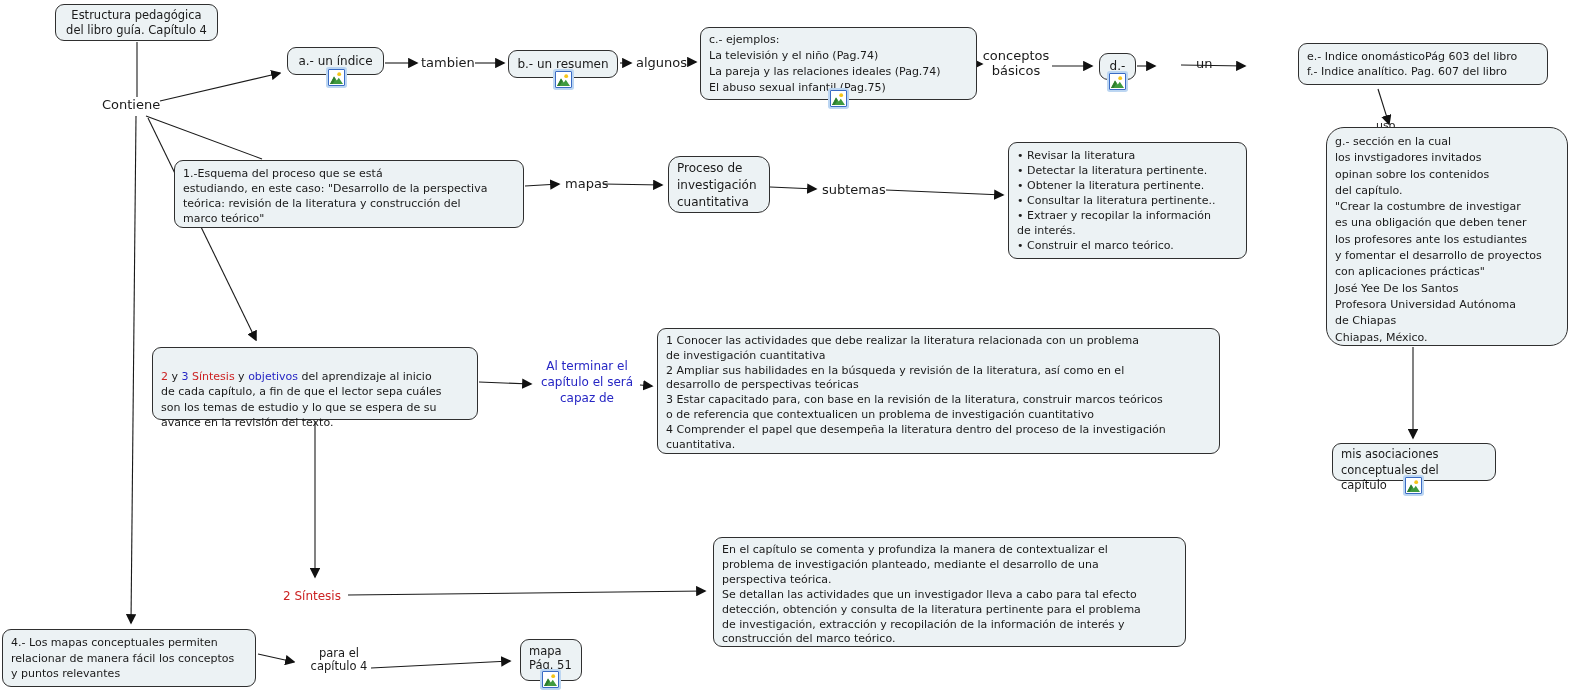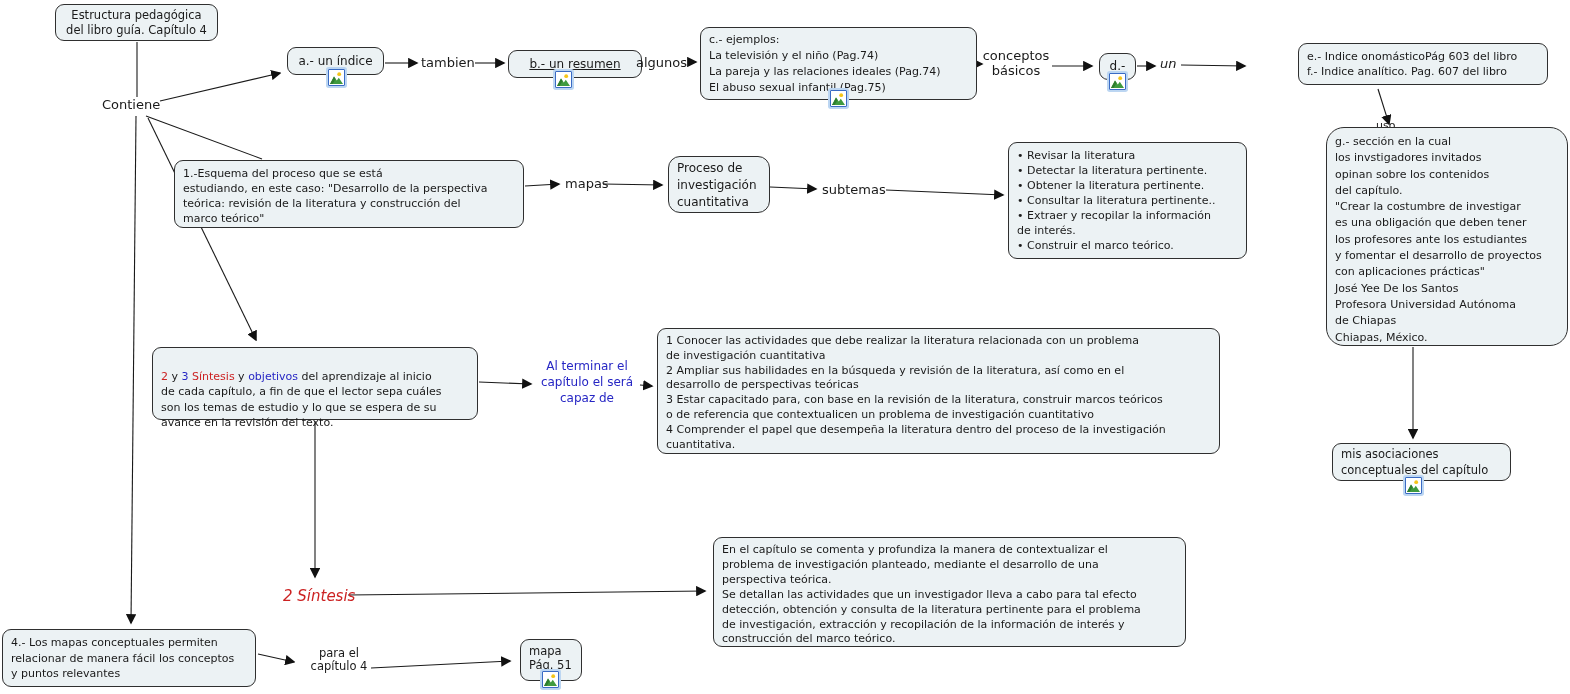--- a/index.html
+++ b/index.html
@@ -17,21 +17,21 @@
     border-radius:9px; box-sizing:border-box; white-space:pre-line;
     font-size:11px; line-height:15px; padding:5px 8px;
   }
   .node.center{text-align:center;}
   .lbl{
     position:absolute; white-space:pre-line; font-size:13px; line-height:14px;
     color:var(--text);
   }
   .lbl.center{text-align:center;}
   .lbl.blue{color:var(--blue); font-size:12px; line-height:16px;}
-  .lbl.red{color:var(--red); font-size:15px;font-style:italic;}
+  .lbl.red{color:var(--red); font-size:12px;}
   .seg-red{color:var(--red);} .seg-blue{color:var(--blue);} .seg-text{color:var(--text);}
   .res-icon{
     position:absolute; width:15px; height:15px; background:#fff;
     border:1px solid #3a6bc4; box-shadow:0 0 0 2px #bcd6f2; border-radius:1px;
     display:flex; align-items:center; justify-content:center;
   }
   .res-icon svg{display:block;}
 </style>
 </head>
 <body>
@@ -73,21 +73,21 @@
     </g>
   </svg>
 
   <div class="lbl" style="left:1376px;top:119px;height:9px;overflow:hidden;font-size:11px;">uso</div>
 
   <div class="node center" style="left:55px;top:4px;width:163px;height:37px;font-size:11.5px;line-height:15px;padding-top:3px;">Estructura pedagógica
 del libro guía. Capítulo 4</div>
 
   <div class="node center" style="left:287px;top:47px;width:97px;height:28px;font-size:12px;line-height:17px;">a.- un índice</div>
 
-  <div class="node center" style="left:508px;top:50px;width:134px;height:28px;font-size:12px;line-height:17px;text-decoration:underline;">b.- un resumen</div>
+  <div class="node center" style="left:508px;top:50px;width:110px;height:28px;font-size:12px;line-height:17px;">b.- un resumen</div>
 
   <div class="node" style="left:700px;top:27px;width:277px;height:73px;line-height:16px;padding-top:4px;">c.- ejemplos:
 La televisión y el niño (Pag.74)
 La pareja y las relaciones ideales (Pag.74)
 El abuso sexual infantil (Pag.75)</div>
 
   <div class="node center" style="left:1099px;top:53px;width:37px;height:27px;font-size:12px;line-height:16px;padding:4px 2px;">d.-</div>
 
   <div class="node" style="left:1251px;top:43px;width:250px;height:42px;line-height:15px;padding-top:5px;margin-left:47px;">e.- Indice onomásticoPág 603 del libro
 f.- Indice analítico. Pag. 607 del libro</div>
@@ -99,21 +99,21 @@
 "Crear la costumbre de investigar
 es una obligación que deben tener
 los profesores ante los estudiantes
 y fomentar el desarrollo de proyectos
 con aplicaciones prácticas"
 José Yee De los Santos
 Profesora Universidad Autónoma
 de Chiapas
 Chiapas, México.</div>
 
-  <div class="node" style="left:1332px;top:443px;width:179px;height:38px;font-size:11.5px;line-height:15.5px;padding-top:3px;">mis asociaciones
+  <div class="node" style="left:1332px;top:443px;width:164px;height:38px;font-size:11.5px;line-height:15.5px;padding-top:3px;">mis asociaciones
 conceptuales del capítulo</div>
 
   <div class="node" style="left:174px;top:160px;width:350px;height:68px;line-height:15px;padding-top:5px;">1.-Esquema del proceso que se está
 estudiando, en este caso: "Desarrollo de la perspectiva
 teórica: revisión de la literatura y construcción del
 marco teórico"</div>
 
   <div class="node" style="left:668px;top:156px;width:102px;height:57px;font-size:12px;line-height:17px;padding:3px 8px;border-radius:12px;">Proceso de
 investigación
 cuantitativa</div>
@@ -155,21 +155,21 @@
 y puntos relevantes</div>
 
   <div class="node" style="left:520px;top:639px;width:62px;height:42px;font-size:11.5px;line-height:14px;padding:4px 8px;">mapa
 Pág. 51</div>
 
   <div class="lbl" style="left:102px;top:98px;">Contiene</div>
   <div class="lbl" style="left:421px;top:56px;">tambien</div>
   <div class="lbl" style="left:636px;top:56px;text-align:right;">algunos</div>
   <div class="lbl center" style="left:980px;top:48px;width:72px;line-height:15px;">conceptos
 básicos</div>
-  <div class="lbl" style="left:1160px;top:57px;font-style:italic;">un</div>
+  <div class="lbl" style="left:1196px;top:57px;">un</div>
   <div class="lbl" style="left:565px;top:177px;">mapas</div>
   <div class="lbl" style="left:822px;top:183px;">subtemas</div>
   <div class="lbl blue center" style="left:535px;top:358px;width:104px;">Al terminar el
 capítulo el será
 capaz de</div>
   <div class="lbl red" style="left:283px;top:589px;">2 Síntesis</div>
   <div class="lbl center" style="left:308px;top:647px;width:62px;font-size:11.5px;line-height:13px;">para el
 capítulo 4</div>
 
   <span class="res-icon" style="left:328px;top:69px;">

